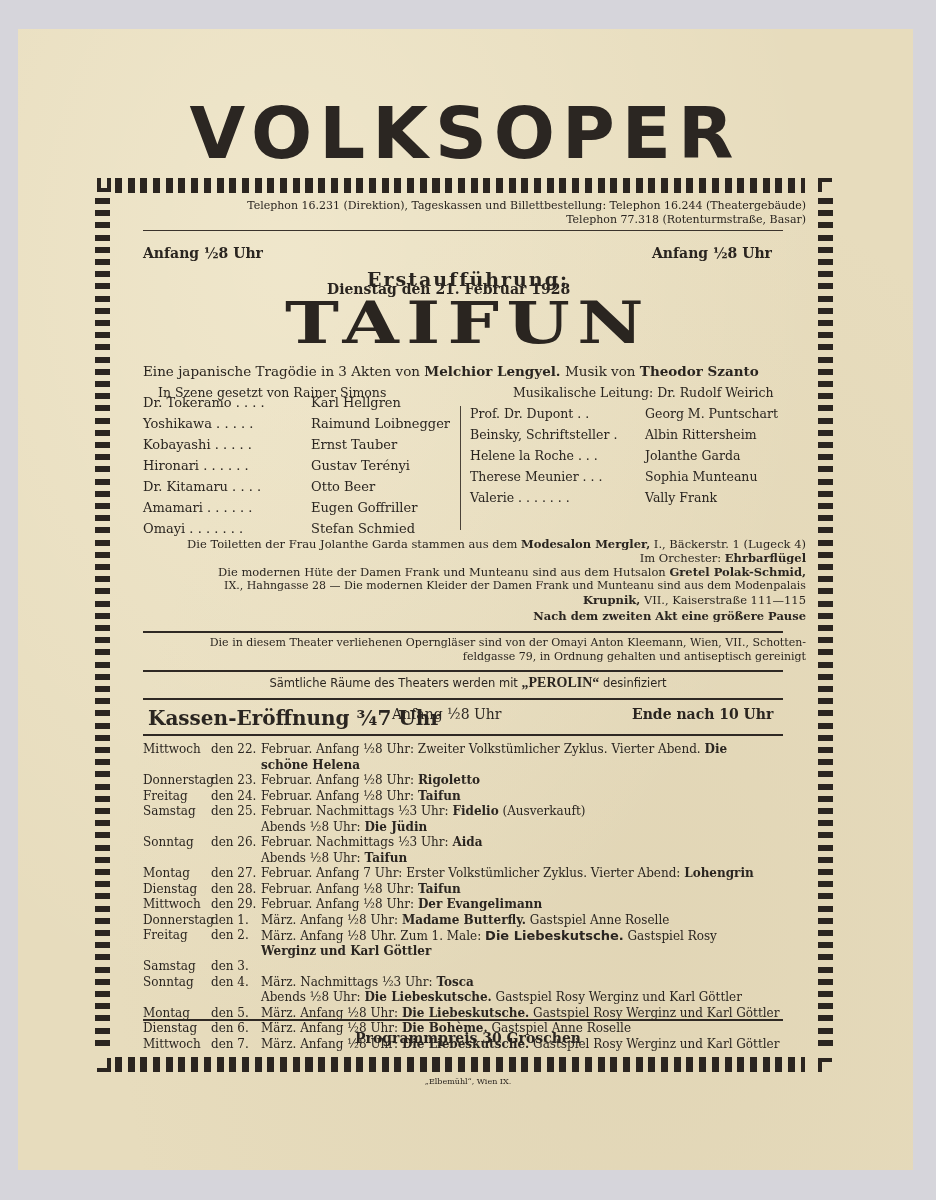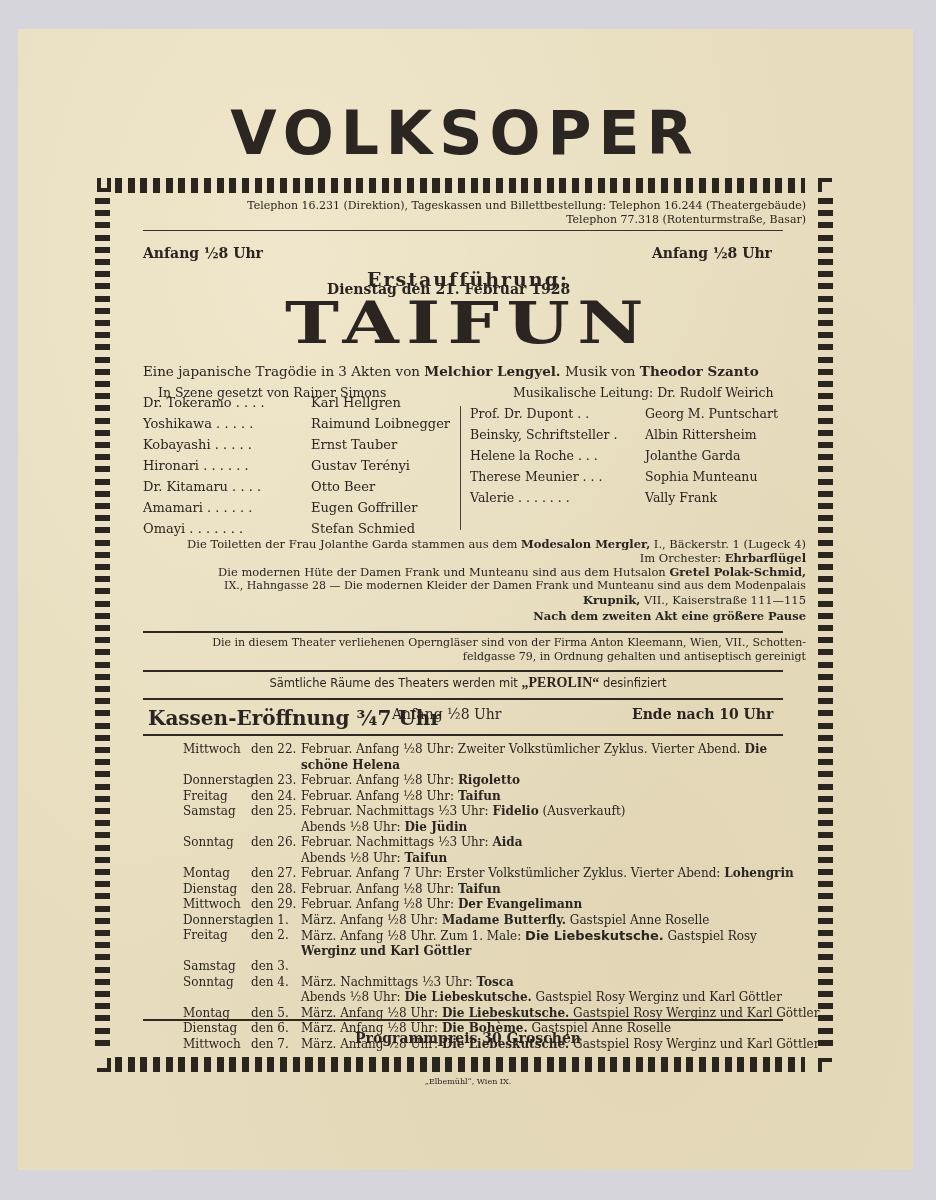--- a/index.html
+++ b/index.html
@@ -10,21 +10,21 @@
   .paper {
     position:absolute; left:18px; top:29px; width:895px; height:1141px;
     background:#e7dcbd;
     background-image:
       radial-gradient(ellipse at 30% 20%, rgba(255,250,230,0.35), transparent 60%),
       radial-gradient(ellipse at 70% 80%, rgba(200,185,150,0.18), transparent 60%);
   }
   .abs { position:absolute; }
   .masthead {
     position:absolute; left:140px; top:88px; width:650px; height:90px;
-    font-family:"DejaVu Sans", sans-serif; font-weight:bold; font-size:60px;
+    font-family:"DejaVu Sans", sans-serif; font-weight:bold; font-size:72px;
     letter-spacing:7px; text-align:center; line-height:90px; color:#2b2622;
     transform:scaleY(1.0);
   }
   .rule-thin { position:absolute; height:1px; background:#3a332c; }
   .rule { position:absolute; height:2px; background:#2f2924; }
   
   .bar-h {
     position:absolute; height:15px;
     background-image:repeating-linear-gradient(90deg, #2b2520 0 7px, transparent 7px 12.7px);
   }
@@ -115,36 +115,36 @@
   <span class="b">Gretel Polak-Schmid,</span>
 </div>
 <div class="line small t-center" style="left:130px;top:579px;width:676px;font-size:11px;">IX., Hahngasse 28 — Die modernen Kleider der Damen Frank und Munteanu sind aus dem Modenpalais</div>
 <div class="line small t-center" style="left:130px;top:593px;width:676px;">
   <span class="b">Krupnik,</span>
   <span>VII., Kaiserstraße 111—115</span>
 </div>
 <div class="line small t-center b" style="left:130px;top:609px;width:676px;">Nach dem zweiten Akt eine größere Pause</div>
 
 <div class="rule" style="left:143px;top:631px;width:640px;"></div>
-<div class="line small t-center" style="left:130px;top:636px;width:676px;font-size:11px;">Die in diesem Theater verliehenen Operngläser sind von der Firma Anton Kleemann, Wien, VII., Schotten-</div>
+<div class="line small t-center" style="left:130px;top:636px;width:676px;font-size:11px;">Die in diesem Theater verliehenen Operngläser sind von der Omayi Anton Kleemann, Wien, VII., Schotten-</div>
 <div class="line small t-center" style="left:130px;top:650px;width:676px;font-size:11px;">feldgasse 79, in Ordnung gehalten und antiseptisch gereinigt</div>
 <div class="rule" style="left:143px;top:670px;width:640px;"></div>
 <div class="line t-center" style="left:130px;top:675px;width:676px;font-family:'DejaVu Sans',sans-serif;font-size:11.5px;">
   <span>Sämtliche Räume des Theaters werden mit</span>
   <span class="b" style="font-family:Liberation Serif, serif;font-size:14px;">„PEROLIN“</span>
   <span>desinfiziert</span>
 </div>
 <div class="rule" style="left:143px;top:698px;width:640px;"></div>
 
 <div class="line black" style="left:148px;top:706px;font-size:20px;">Kassen-Eröffnung ¾7 Uhr</div>
 <div class="line" style="left:392px;top:706px;font-size:14px;">Anfang ½8 Uhr</div>
 <div class="line black" style="left:632px;top:706px;font-size:14px;">Ende nach 10 Uhr</div>
 <div class="rule" style="left:143px;top:734px;width:640px;"></div>
 
-<div class="sched" style="top:742px;margin-left:40px;">
+<div class="sched" style="top:742px;">
   <div class="srow">
       <span class="day">Mittwoch</span>
       <span class="den">den 22.</span>
       <span class="rest"><span>Februar. Anfang ½8 Uhr: Zweiter Volkstümlicher Zyklus. Vierter Abend.</span> <span class="b">Die</span></span>
     </div>
   <div class="srow">
       <span class="cont b">schöne Helena</span>
     </div>
   <div class="srow">
       <span class="day">Donnerstag</span>

